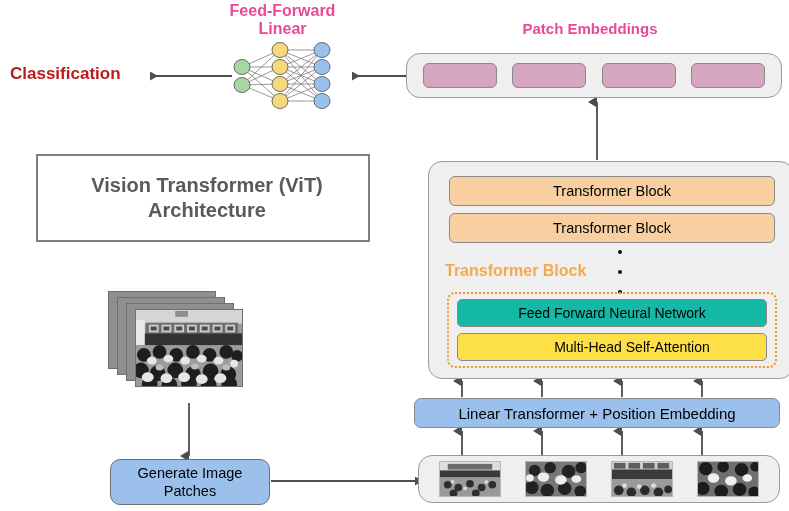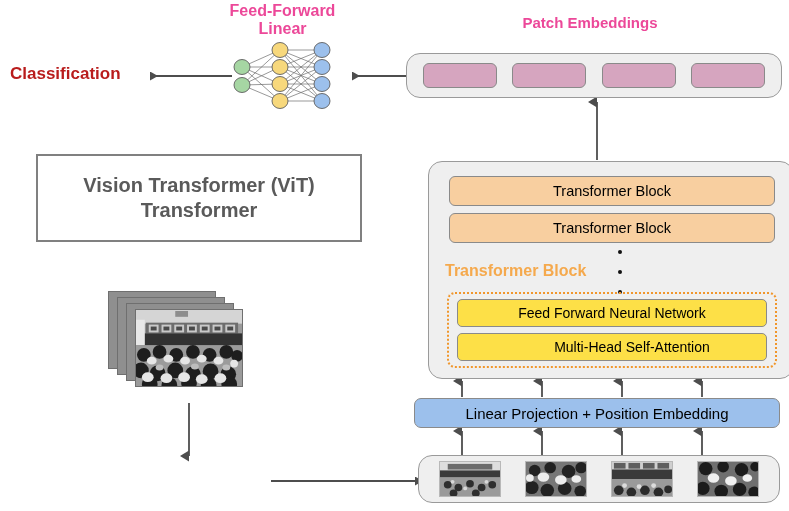--- a/index.html
+++ b/index.html
@@ -27,20 +27,21 @@
 
   
   #title-box {
     left: 36px; top: 154px;
     width: 322px; height: 84px;
     border: 2px solid #808080;
     background: #ffffff;
     display: flex;
     align-items: center;
     justify-content: center;
+    padding-left: 8px;
   }
   #title-box .t {
     color: #5a5a5a;
     font-size: 20px;
     font-weight: bold;
     text-align: center;
     line-height: 1.25;
   }
 
   
@@ -55,21 +56,21 @@
 
   
   #ffn-title {
     left: 210px; top: 2px;
     width: 145px;
     font-size: 16px;
   }
 
   
   #pe-title {
-    left: 480px; top: 14px;
+    left: 480px; top: 20px;
     width: 220px;
     font-size: 15px;
   }
 
   
   .gray-container {
     background: #efefef;
     border: 1.6px solid #9a9a9a;
     border-radius: 14px;
     box-sizing: border-box;
@@ -158,21 +159,21 @@
     width: 100%; height: 28px;
     border: 1.4px solid #8a8a8a;
     border-radius: 5px;
     box-sizing: border-box;
     display: flex;
     align-items: center;
     justify-content: center;
     font-size: 14px;
     color: #000000;
   }
-  #ffnn-box { background: #fde047; margin-bottom: 6px; }
+  #ffnn-box { background: #14b8a6; margin-bottom: 6px; }
   #mhsa-box { background: #fde047; padding-left: 40px; }
 
   
   #linear-projection {
     left: 414px; top: 398px;
     width: 366px; height: 30px;
     background: #9cc0ec;
     border: 1.4px solid #8a8a8a;
     border-radius: 7px;
     box-sizing: border-box;
@@ -349,21 +350,21 @@
       <div class="pe-chip"></div>
       <div class="pe-chip"></div>
       <div class="pe-chip"></div>
       <div class="pe-chip"></div>
     </div>
   </div>
 
   <div class="abs" id="title-box">
     <div class="t">
       <div>Vision Transformer (ViT)</div>
-      <div>Transformer</div>
+      <div>Architecture</div>
     </div>
   </div>
 
   <div class="abs gray-container" id="transformer-container">
 
     <div class="tblock" id="tblock-1">Transformer Block</div>
     <div class="tblock" id="tblock-2">Transformer Block</div>
 
     <div class="vdots">
       <i></i>
@@ -372,21 +373,21 @@
     </div>
 
     <div id="tblock-caption">Transformer Block</div>
 
     <div id="dotted-group">
       <div class="inner-box" id="ffnn-box">Feed Forward Neural Network</div>
       <div class="inner-box" id="mhsa-box">Multi-Head Self-Attention</div>
     </div>
   </div>
 
-  <div class="abs" id="linear-projection">Linear Projection + Position Embedding</div>
+  <div class="abs" id="linear-projection">Linear Transformer + Position Embedding</div>
 
   <div class="abs gray-container" id="patches-strip">
     <div class="patch-row">
       <div class="patch-img">
         <svg viewBox="0 0 62 36" width="100%" height="100%" preserveAspectRatio="none">
           <rect width="62" height="36" fill="#9a9a9a"></rect>
           <rect x="0" y="0" width="62" height="9" fill="#dedede"></rect>
           <rect x="8" y="2" width="46" height="6" fill="#6b6b6b"></rect>
           <rect x="0" y="9" width="62" height="7" fill="#3b3b3b"></rect>
           <g fill="#2e2e2e">
@@ -467,20 +468,26 @@
           <g fill="#f0f0f0">
             <ellipse cx="16" cy="17" rx="6" ry="5"></ellipse>
             <ellipse cx="34" cy="20" rx="6" ry="5"></ellipse>
             <ellipse cx="51" cy="17" rx="5" ry="4"></ellipse>
           </g>
         </svg>
       </div>
     </div>
   </div>
 
+  <div class="abs" id="generate-patches">
+    <div>
+      <div>Generate Image</div>
+      <div>Patches</div>
+    </div>
+  </div>
 
   <div class="abs" id="image-stack">
     <div class="stack-sheet sheet-a"></div>
     <div class="stack-sheet sheet-b"></div>
     <div class="stack-sheet sheet-c"></div>
     <div class="stack-sheet sheet-d">
       <svg viewBox="0 0 108 78" width="100%" height="100%" preserveAspectRatio="none">
         <rect width="108" height="78" fill="#9b9b9b"></rect>
 
         <rect x="0" y="0" width="108" height="14" fill="#d5d5d5"></rect>

